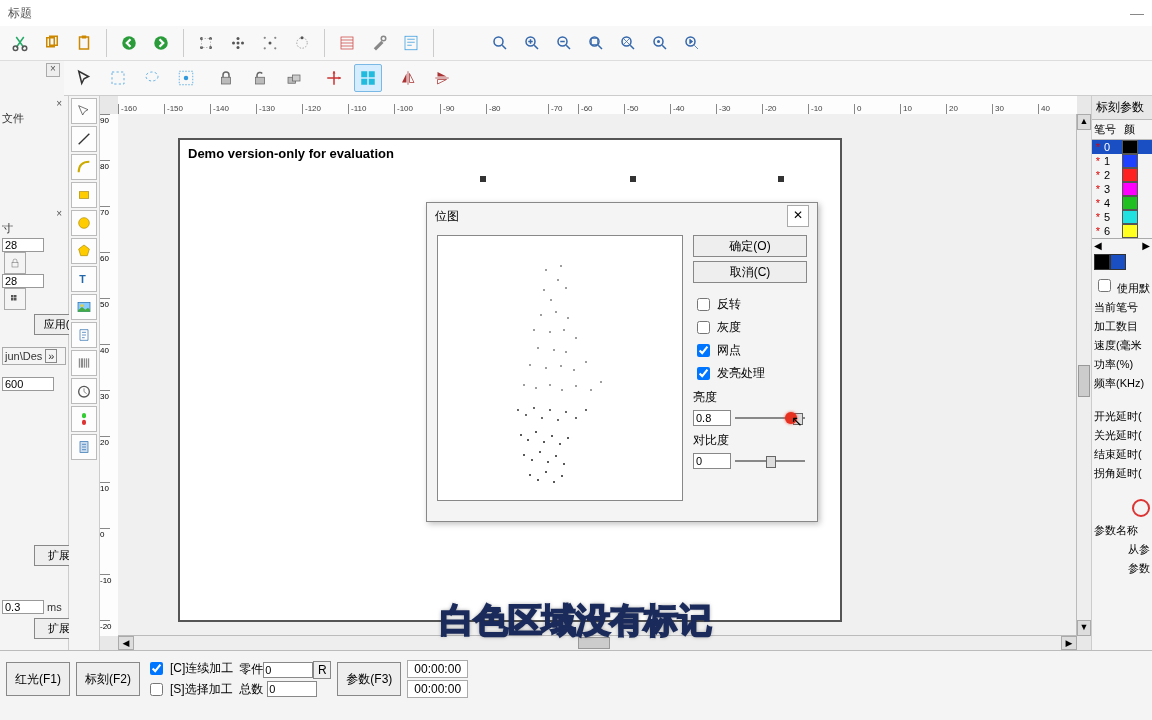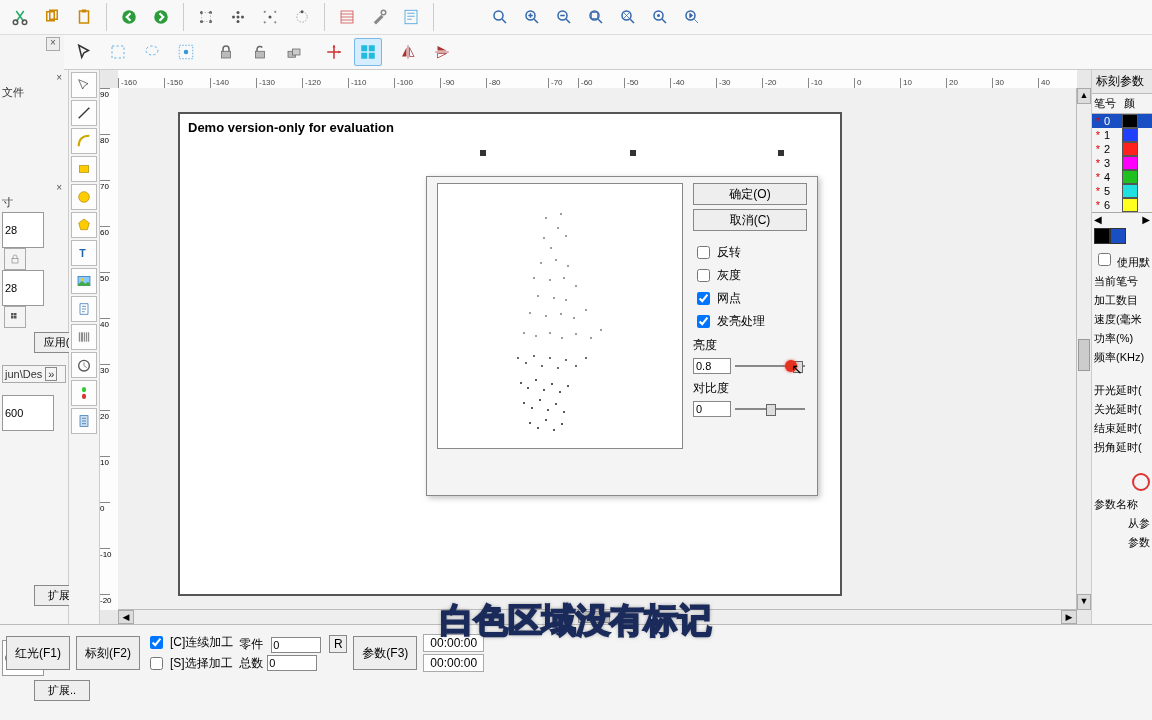--- a/index.html
+++ b/index.html
@@ -13,21 +13,21 @@
   .ico svg { width:18px; height:18px; }
   .ico.sel { background:#d6ecff; border-color:#7ab8e6; }
 
   .tb-row2 { height:34px; background:#f8f8f8; border-bottom:1px solid #ccc; display:flex; align-items:center; padding:0 6px; gap:6px; margin-left:64px; position:relative; }
   .tb-row2 .close-x { position:absolute; left:-18px; top:2px; font-size:10px; color:#555; background:#eee; border:1px solid #aaa; width:12px; height:12px; line-height:10px; text-align:center; cursor:pointer; }
 
   .body-row { display:flex; height:554px; }
   .left-panels { width:64px; background:#f4f4f4; border-right:1px solid #ccc; padding:2px; font-size:11px; color:#333; }
   .left-panels .panel-close { font-size:10px; color:#555; text-align:right; padding-right:4px; }
   .left-panels .lbl { padding:2px 0; }
-  .left-panels input.small { width:36px; font-size:11px; border:1px solid #999; padding:11px 2px; }
+  .left-panels input.small { width:36px; font-size:11px; border:1px solid #999; padding:0 2px; }
   .left-panels button.small { width:56px; font-size:11px; border:1px solid #888; background:#eee; padding:2px 0; margin-top:4px;margin-left:32px; }
   .left-panels .lock-ico { width:20px; height:20px; border:1px solid #aaa; display:inline-flex; align-items:center; justify-content:center; margin-left:2px; }
 
   .tool-col { width:30px; background:#f4f4f4; border-right:1px solid #ccc; padding-top:2px; display:flex; flex-direction:column; gap:2px; align-items:center; }
   .tico { width:24px; height:24px; border:1px solid #bbb; background:#fdfdfd; display:flex; align-items:center; justify-content:center; cursor:pointer; }
   .tico svg { width:16px; height:16px; }
 
   .canvas-wrap { flex:1; position:relative; background:#e8e8e8; overflow:hidden; }
   .ruler-h { position:absolute; left:18px; right:14px; top:0; height:18px; background:#fdfdfd; border-bottom:4px solid #0f766e; font-size:9px; color:#444; display:flex; align-items:flex-end; }
   .ruler-h .tick { position:absolute; bottom:0; border-left:1px solid #888; height:10px; padding-left:2px; font-size:8px; }
@@ -82,20 +82,24 @@
   
   .win-min { margin-left:auto; color:#888; font-size:14px; }
 
   .dots-svg { position:absolute; left:68px; top:24px; }
 </style>
 </head>
 <body>
 
 <div class="window">
 
+  <div class="titlebar">
+    <span>标题</span>
+    <span class="win-min">—</span>
+  </div>
 
 
   <div class="tb-row">
     <div class="ico">
         <svg viewBox="0 0 24 24">
           <path fill="none" stroke="#2a6" stroke-width="2" d="M7 4l10 14M17 4L7 18"></path>
           <circle cx="6" cy="19" r="3" fill="none" stroke="#555" stroke-width="2"></circle>
           <circle cx="18" cy="19" r="3" fill="none" stroke="#555" stroke-width="2"></circle>
         </svg>
       </div>
@@ -458,20 +462,24 @@
         </div>
       <div class="canvas">
         <div class="page">
           <span class="demo-txt">Demo version-only for evaluation</span>
 
           <div class="sel-handle" style="left:300px; top:36px;"></div>
           <div class="sel-handle" style="left:450px; top:36px;"></div>
           <div class="sel-handle" style="left:598px; top:36px;"></div>
 
           <div class="dlg" style="left:246px; top:62px;">
+            <div class="dlg-title">
+              <span>位图</span>
+              <span class="dlg-close">✕</span>
+            </div>
             <div class="dlg-body">
               <div class="preview">
                 <svg class="dots-svg" width="120" height="230" viewBox="0 0 120 230">
                   <g fill="#222">
                     <circle cx="40" cy="10" r="0.8"></circle>
                       <circle cx="55" cy="6" r="0.8"></circle>
                       <circle cx="52" cy="20" r="0.8"></circle>
                     <circle cx="38" cy="30" r="0.8"></circle>
                       <circle cx="60" cy="28" r="0.8"></circle>
                       <circle cx="45" cy="40" r="0.8"></circle>
@@ -661,21 +669,21 @@
       <label class="chk">
           <input type="checkbox" checked="" style="">
           <span>[C]连续加工</span>
         </label>
       <label class="chk">
           <input type="checkbox" style="">
           <span>[S]选择加工</span>
         </label>
     </div>
     <div style="display:flex; flex-direction:column; gap:2px;">
-      <div style="display:flex;align-items:flex-end;gap:8px;">
+      <div style="display:flex;align-items:center;gap:0;">
         <span>零件</span>
         <input type="text" style="width: 46px; border: 1px solid rgb(136, 136, 136); font-size: 11px; padding: 1px;" value="0">
         <button style="height:18px;width:18px;padding:0;">R</button>
       </div>
       <div style="display:flex;align-items:center;gap:4px;">
         <span>总数</span>
         <input type="text" style="width: 46px; border: 1px solid rgb(136, 136, 136); font-size: 11px; padding: 1px;" value="0">
       </div>
     </div>
     <button>参数(F3)</button>

